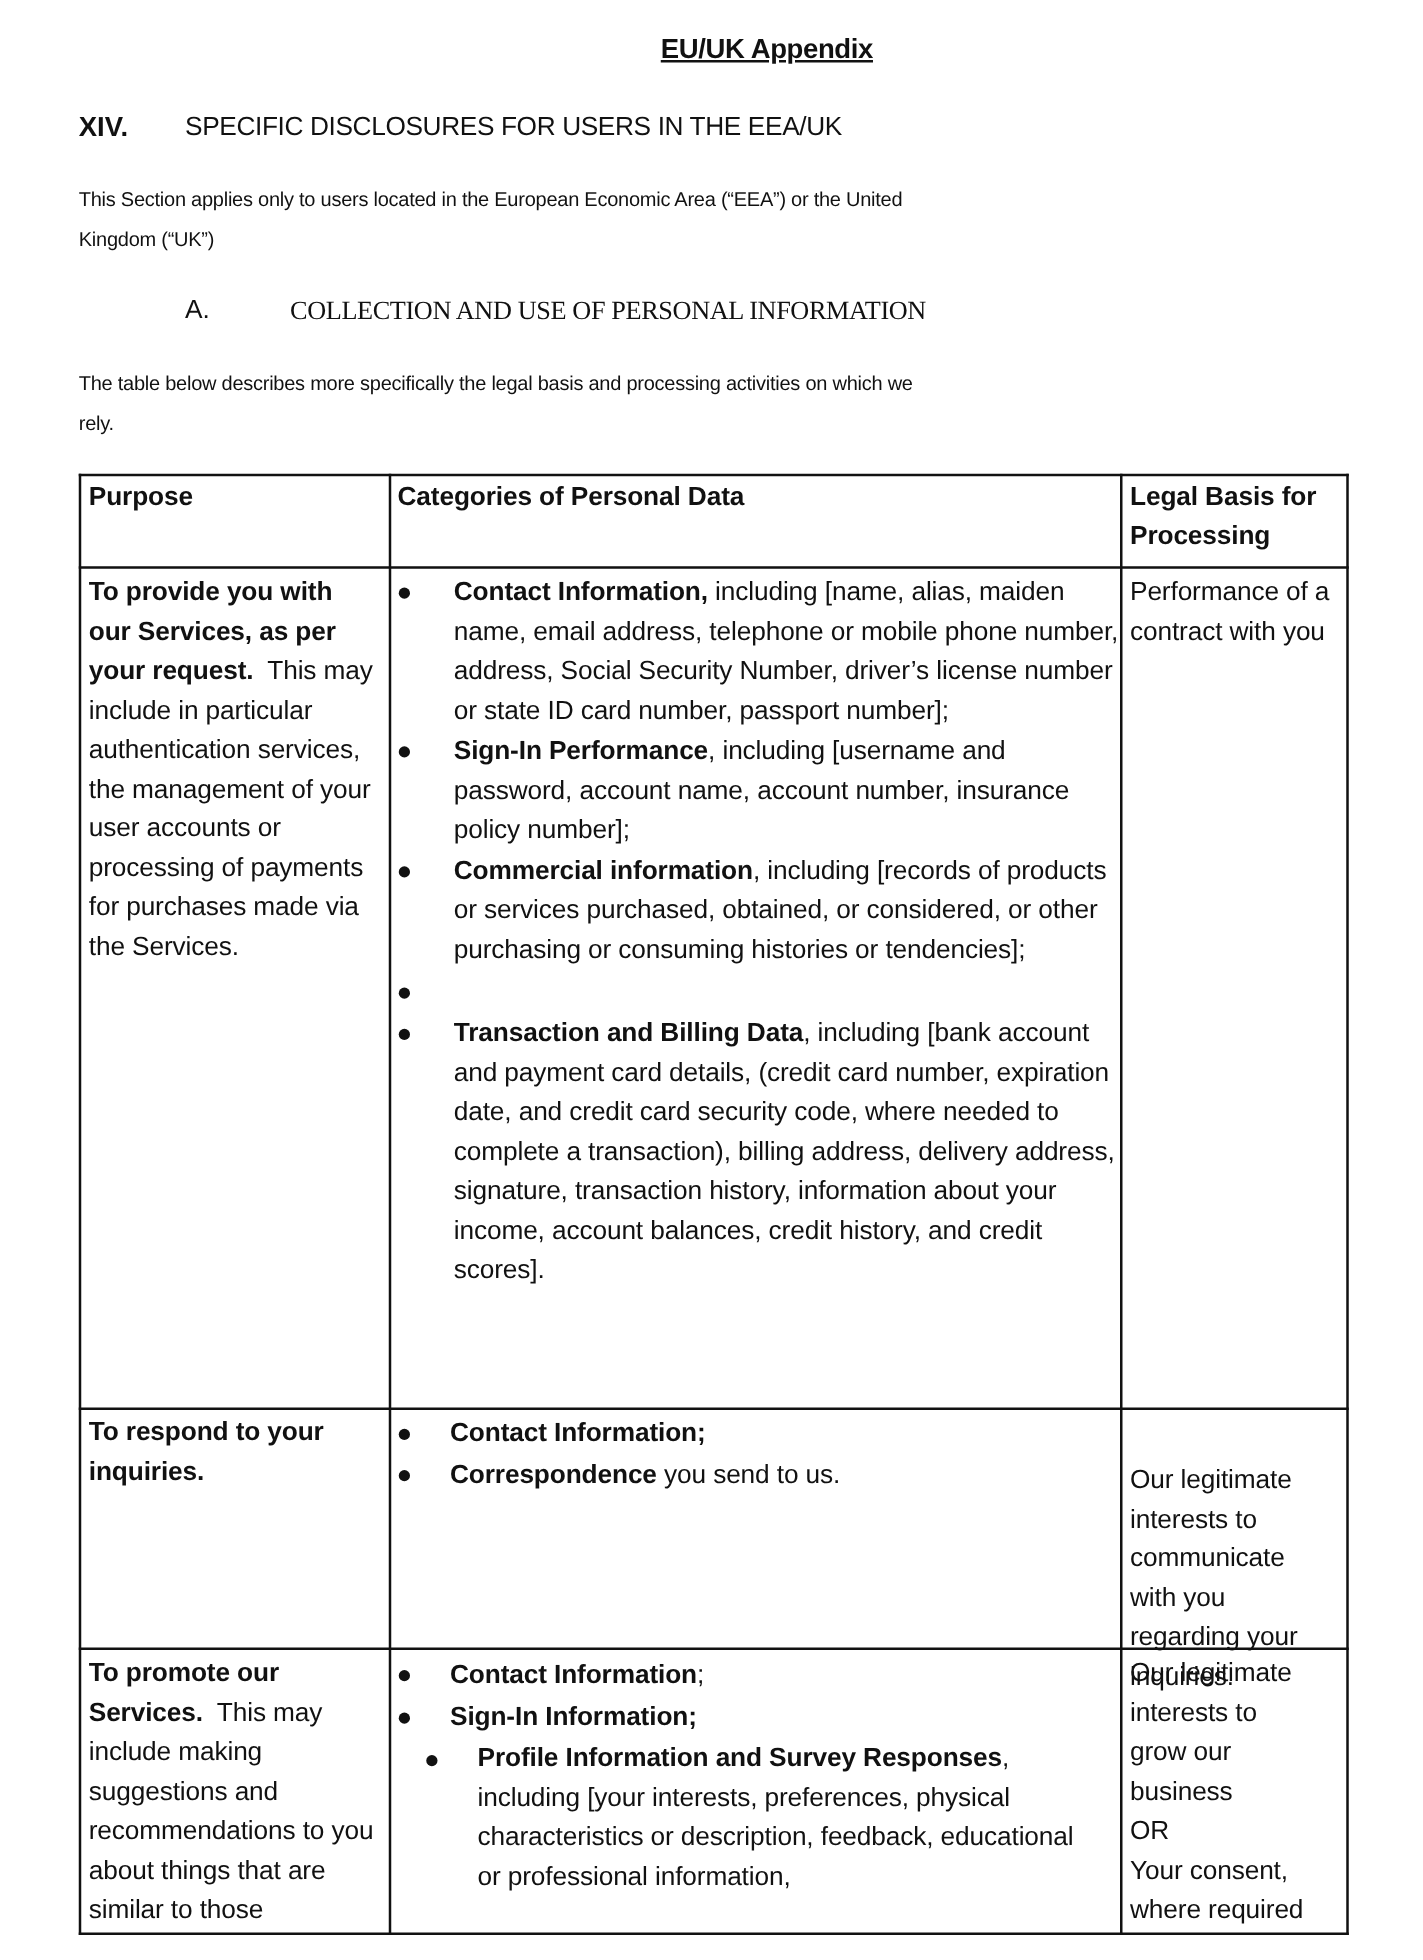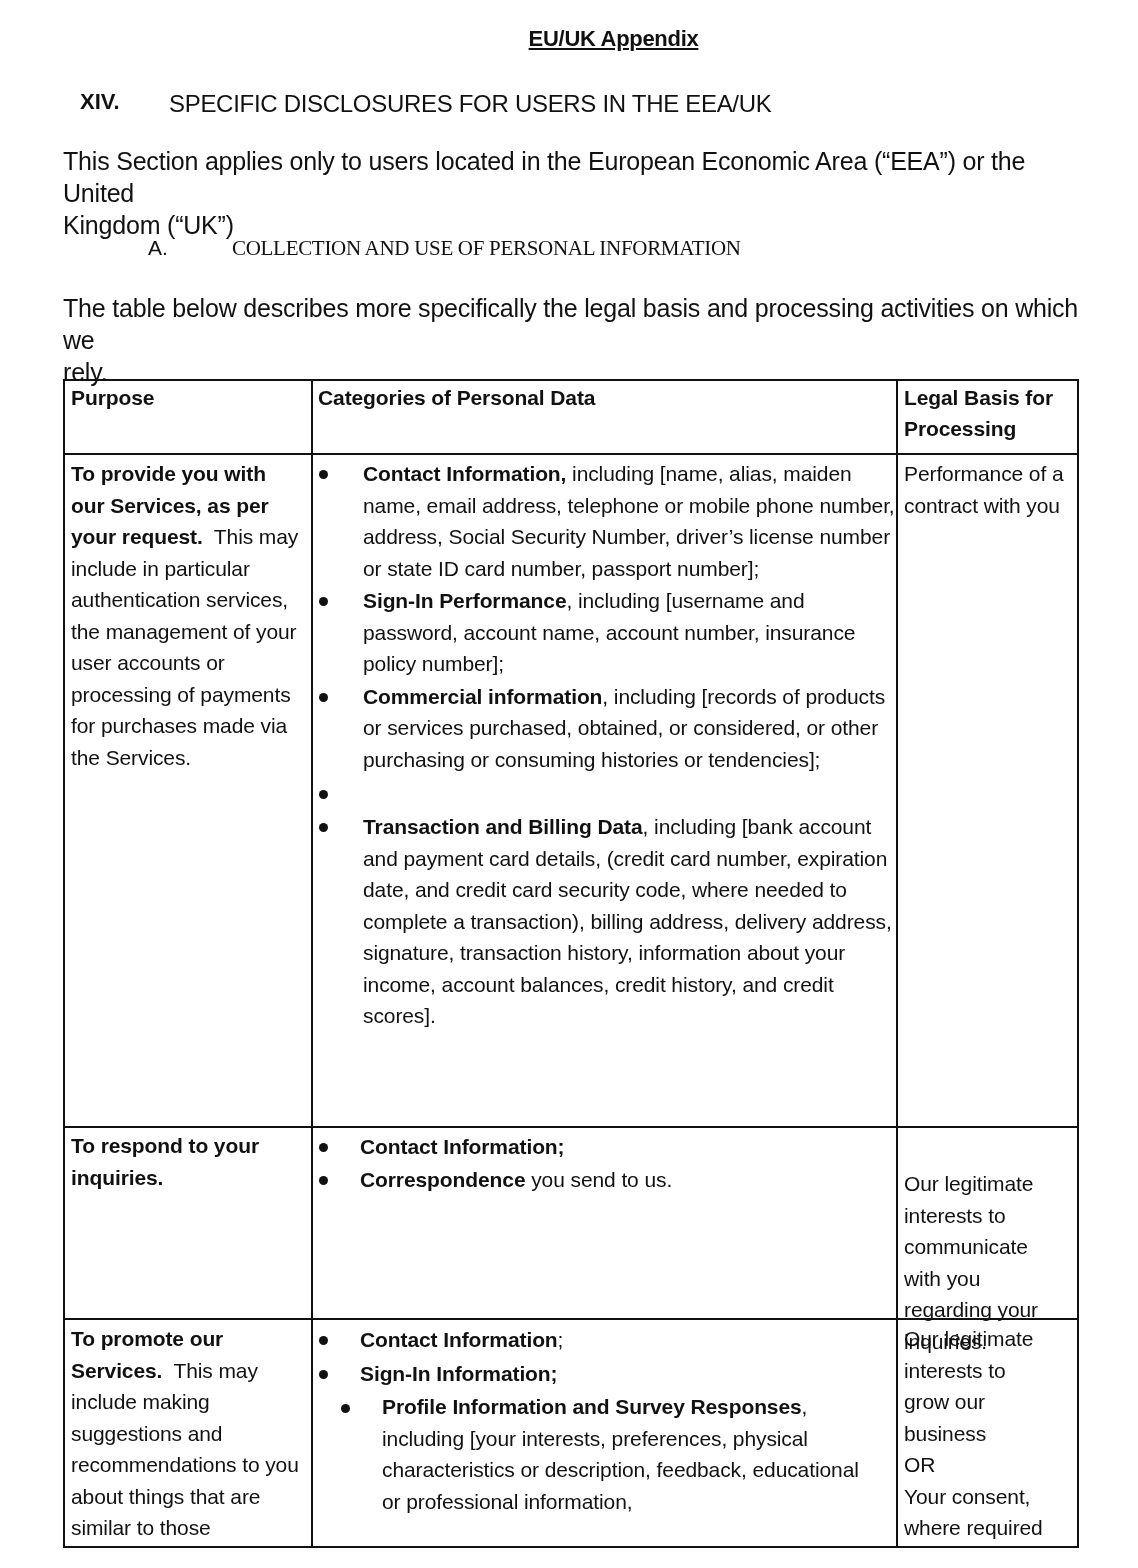--- a/index.html
+++ b/index.html
@@ -7,24 +7,24 @@
       width: 1138px; height: 1568px; position: relative; overflow: hidden;
       font-family: "Liberation Sans", sans-serif;
       color: #111111;
     }
     .abs { position: absolute; }
     .title {
       left: 0; width: 1227px; top: 26px; text-align: center;
       font-size: 22px; font-weight: bold; text-decoration: underline;
       letter-spacing: -0.3px;
     }
-    .sec-num { left: 80px; top: 89px; font-size: 22px; font-weight: bold; }
-    .sec-title { left: 148px; top: 90px; font-size: 24px; letter-spacing: -0.3px; margin-left: 21px; }
+    .sec-num { left: 63px; top: 89px; font-size: 22px; font-weight: bold; }
+    .sec-title { left: 148px; top: 90px; font-size: 21px; letter-spacing: -0.3px; }
     .para {
-      left: 63px; width: 1020px; font-size: 25px; line-height: 32px; letter-spacing: -0.2px;
+      left: 63px; width: 1020px; font-size: 16px; line-height: 32px; letter-spacing: -0.2px;
     }
     .sub-num { left: 148px; top: 236px; font-size: 21px; }
     .sub-title { left: 232px; top: 236px; font-size: 21px; letter-spacing: -0.3px; font-family: Liberation Serif, serif; }
 
     .tline { position: absolute; background: #111; }
     .cell { position: absolute; font-size: 21px; line-height: 31.5px; letter-spacing: -0.1px; }
     .hdr { font-weight: bold; }
     b { font-weight: bold; }
     .cat-list { list-style: none; margin: 0; padding: 0; }
     .cat-item { position: relative; padding-left: 50px; }

